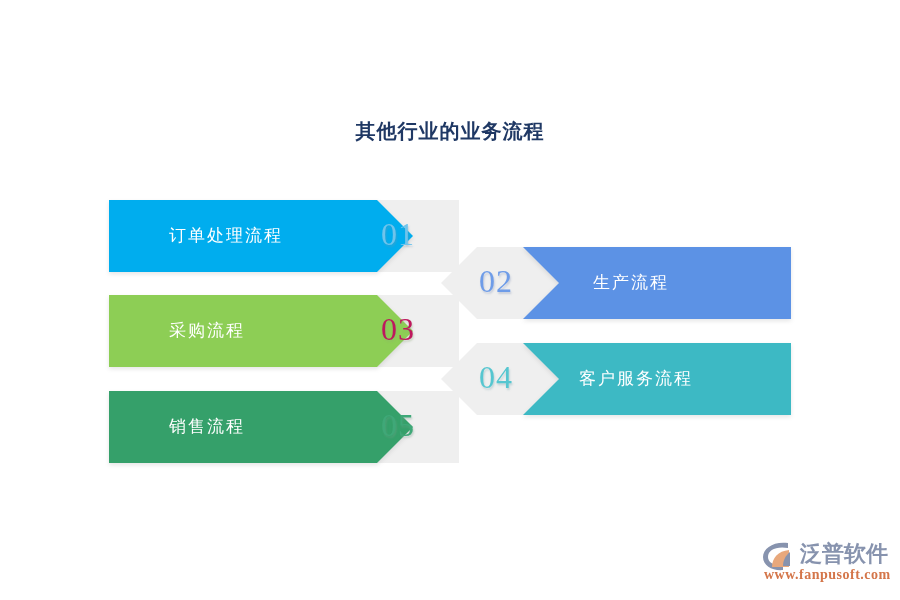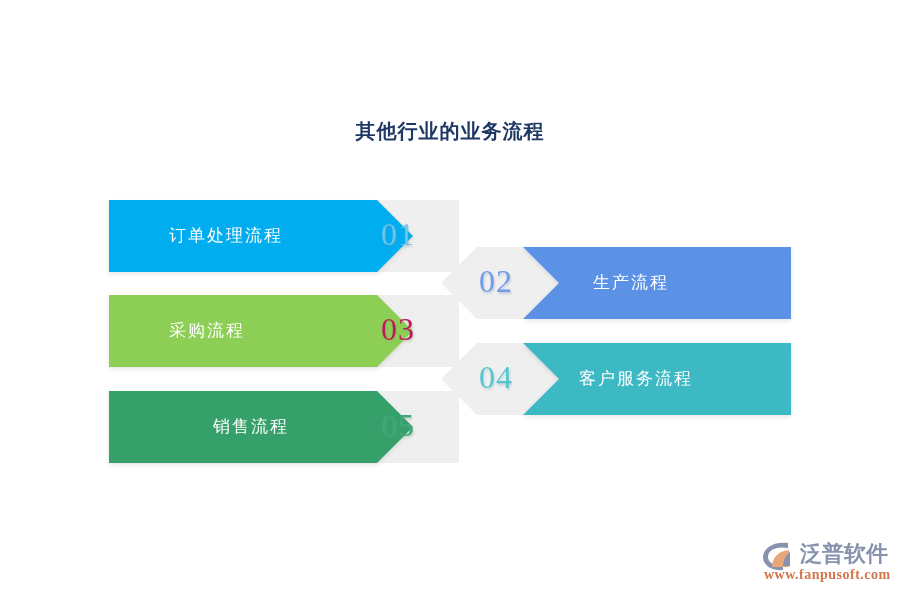--- a/index.html
+++ b/index.html
@@ -178,21 +178,21 @@
     <div class="row" style="left:109px; top:391px; width:350px; height:72px;">
       <svg width="350" height="72" viewBox="0 0 350 72">
         <defs>
           <filter id="sh5" x="-20%" y="-30%" width="150%" height="170%">
             <feDropShadow dx="0" dy="2" stdDeviation="2" flood-color="#000000" flood-opacity="0.10"></feDropShadow>
           </filter>
         </defs>
         <polygon points="230,0 350,0 350,72 230,72 266,36" fill="#EFEFEF"></polygon>
         <polygon points="0,0 268,0 304,36 268,72 0,72" fill="#35A06B" filter="url(#sh5)"></polygon>
       </svg>
-      <div class="row-label" style="left:60px; top:24px;margin-left:44px;">销售流程</div>
+      <div class="row-label" style="left:60px; top:24px;">销售流程</div>
       <div class="row-number" style="left:272px; top:16px; color:#3FA878; text-shadow:1px 2px 2px rgba(120,160,140,0.35);">05</div>
     </div>
 
   </div>
 
   <div id="logo">
     <svg id="logo-mark" viewBox="0 0 34 32">
       <path d="M26 3 C12 1, 1 8, 1 17 C1 26, 11 31, 21 30 L21 25 C13 26, 6 23, 6 17 C6 10, 14 6, 26 8 Z" fill="#8793AE"></path>
       <path d="M10 27 L27 27 L27 10 C16 11, 10 18, 10 27 Z" fill="#E8A87C"></path>
       <path d="M21 26 L28 26 L28 12 C23 16, 21 21, 21 26 Z" fill="#8793AE"></path>

